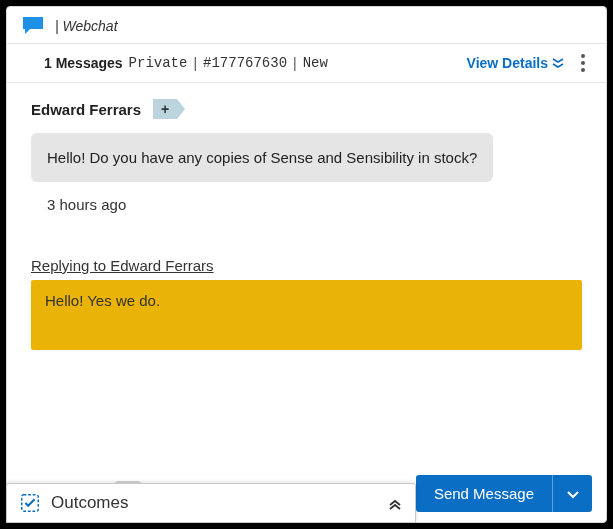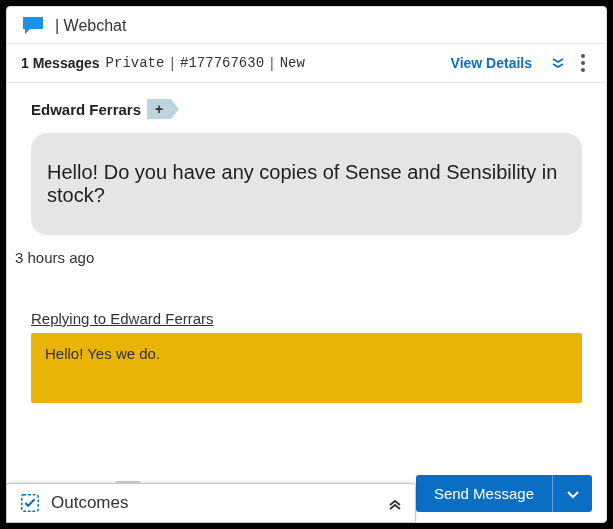--- a/index.html
+++ b/index.html
@@ -22,40 +22,40 @@
   }
   
   .channel-row {
     display: flex;
     align-items: center;
     gap: 10px;
     padding: 8px 14px 6px 14px;
     border-bottom: 1px solid #e5e5e5;
   }
   .chat-icon svg { display:block; }
-  .channel-label { font-size: 16px; color: #333; }
+  .channel-label { font-size: 14px; color: #333; font-style: italic; }
   
   .meta-row {
     display: flex;
     align-items: center;
     padding: 8px 14px;
     border-bottom: 1px solid #e5e5e5;
     font-size: 14px;
   }
   .meta-left { display:flex; align-items:center; gap:6px; flex-wrap:wrap; }
-  .msg-count { font-weight: 700; color:#222; }
+  .msg-count { font-weight: 700; color:#222;margin-left:23px; }
   .meta-sep { color:#555; }
   .meta-text { color:#333;font-family:Liberation Mono, monospace; }
   .meta-right { margin-left:auto; display:flex; align-items:center; gap:10px; }
-  .view-details { color:#0b6ec5; font-weight:600; font-size:14px; cursor:pointer; display:flex; align-items:center; gap:20px;}
+  .view-details { color:#0b6ec5; font-weight:600; font-size:14px; cursor:pointer; display:flex; align-items:center; gap:4px;}
   .chev-dd { color:#0b6ec5; }
   .kebab { width:18px; display:flex; flex-direction:column; align-items:center; gap:3px; cursor:pointer; padding:2px;}
   .kebab span { width:4px; height:4px; background:#555; border-radius:50%; display:block;}
   
-  .sender-row { padding: 16px 24px 0 24px; display:flex; align-items:center; gap:2px;}
+  .sender-row { padding: 16px 24px 0 24px; display:flex; align-items:center; gap:8px;}
   .sender-name { font-weight:700; font-size:15px; color:#222; }
   .add-tag {
     margin-left:4px;
     width:24px; height:20px;
     background:#bcd4de;
     display:flex; align-items:center; justify-content:center;
     position:relative;
     font-weight:700; color:#333; font-size:14px;
     cursor:pointer;
   }
@@ -64,28 +64,28 @@
     position:absolute; right:-8px; top:0;
     width:0;height:0;
     border-top:10px solid transparent;
     border-bottom:10px solid transparent;
     border-left:8px solid #bcd4de;
   }
   
   .bubble-wrap { padding: 14px 24px 0 24px; }
   .bubble {
     background:#e5e5e5;
-    border-radius:16px;
-    padding:28px 16px;
-    font-size:20px;
+    border-radius:6px;
+    padding:16px 16px;
+    font-size:15px;
     color:#222;
     display:inline-block;
     max-width:100%;
   }
-  .timestamp { padding: 14px 24px 0 8px; color:#333; font-size:15px; }
+  .timestamp { padding: 14px 24px 0 40px; color:#333; font-size:15px; }
   
   .reply-area { padding: 44px 24px 0 24px; }
   .reply-to { font-size:15px; color:#333; margin-bottom:6px;text-decoration:underline;}
   .reply-box {
     background:#eab308;
     border-radius:2px;
     padding:12px 14px 28px 14px;
     font-size:15px;
     color:#333;
     min-height:70px;

